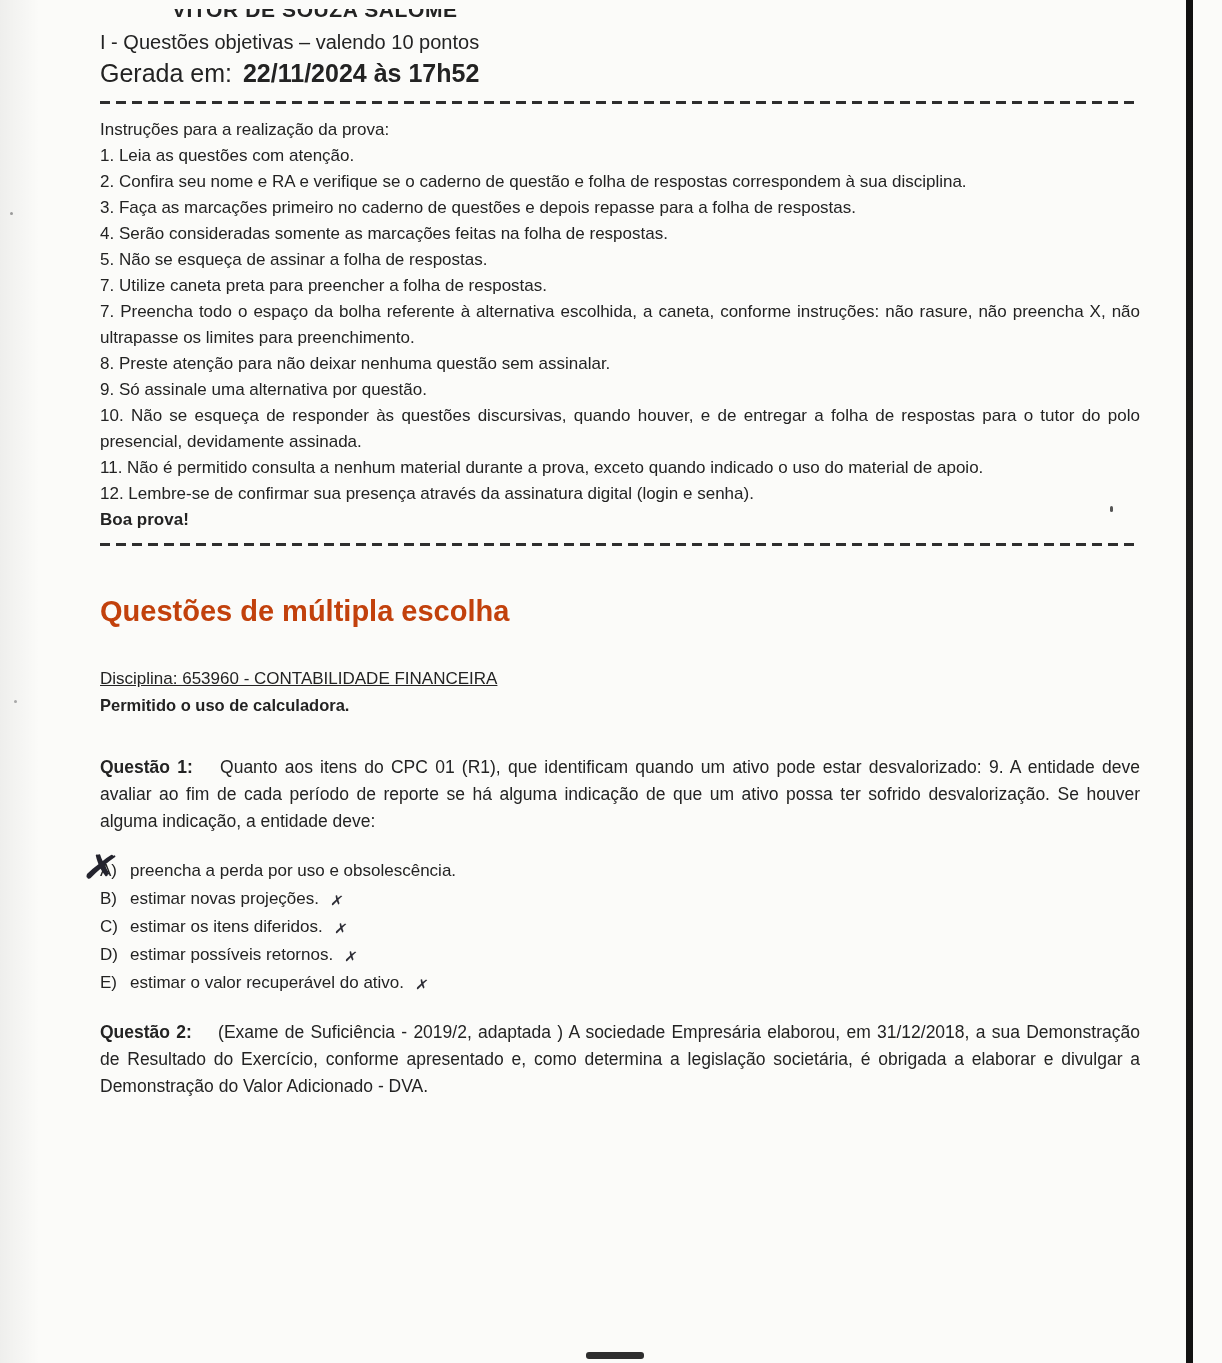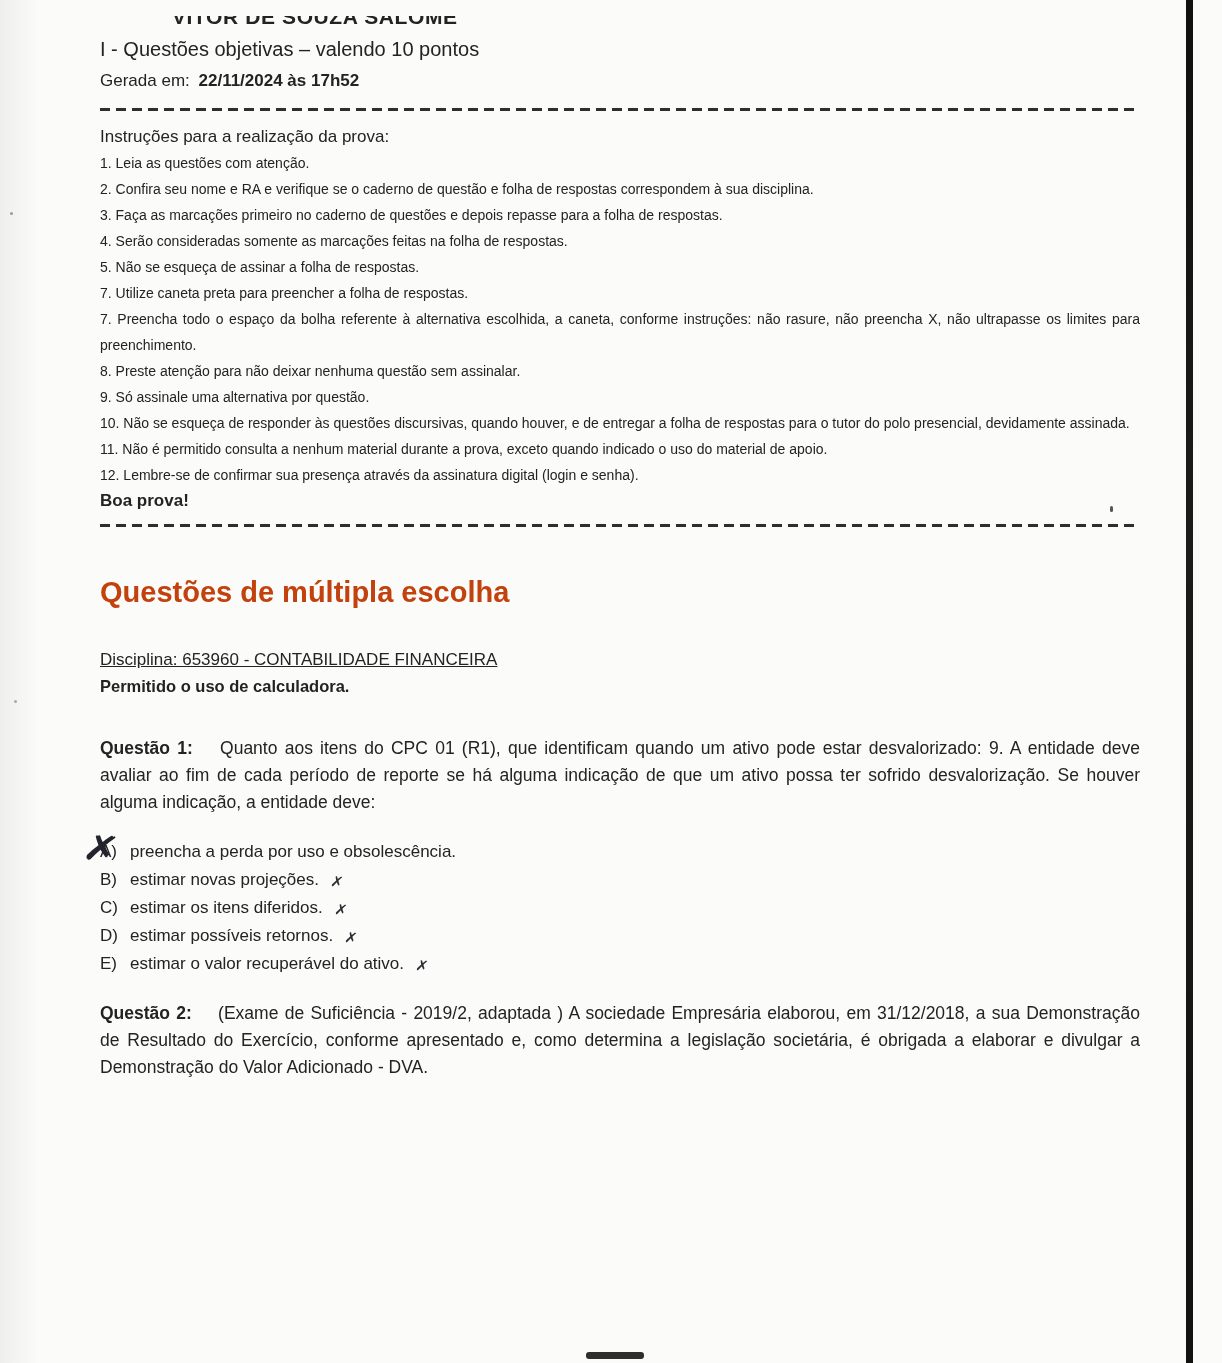--- a/index.html
+++ b/index.html
@@ -8,41 +8,41 @@
     font-family:"Liberation Sans","DejaVu Sans",sans-serif;
     color:#232323;
     background:#ffffff;
   }
   .page {
     position:relative;
     width:1222px; height:1363px;
     background:#fbfbf9;
     overflow:hidden;
   }
-  .content { padding:16px 82px 0 100px; }
+  .content { padding:9px 82px 0 100px; }
 
   
   .top-clip { height:16px; overflow:hidden; }
   .top-clip .t {
     font-weight:bold; font-size:21px; line-height:24px;
     margin-top:-11px; padding-left:72px; letter-spacing:.6px;
   }
 
   .subtitle { margin-top:6px; font-size:20px; line-height:23px; }
-  .generated { margin-top:8px; font-size:17px; line-height:23px; }
+  .generated { margin-top:8px; font-size:25px; line-height:23px; }
   .generated b { margin-left:4px; }
 
   .dashed {
     height:3px; margin-top:16px;
     background-image:repeating-linear-gradient(90deg,#2e2e2e 0 10px,transparent 10px 16px);
   }
   .dashed.second { margin-top:10px; }
 
   .instr-title { margin-top:13px; font-weight:normal; font-size:17px; line-height:26px; }
-  .instr { font-size:14px; line-height:26px; text-align:justify; }
+  .instr { font-size:17px; line-height:26px; text-align:justify; }
   .closing { font-weight:bold; font-size:17px; line-height:26px; }
 
   .section-heading { margin-top:48px; font-size:29px; font-weight:bold; color:#c2410c; line-height:34px; }
   .discipline { margin-top:38px; font-size:17px; line-height:26px;text-decoration:underline; }
   .calc-note { font-weight:bold; font-size:16.5px; line-height:26px; }
 
   .question { margin-top:36px; font-size:17.5px; line-height:27px; text-align:justify; }
   .question.q2 { margin-top:22px; }
   .question b { margin-right:20px; }
 

